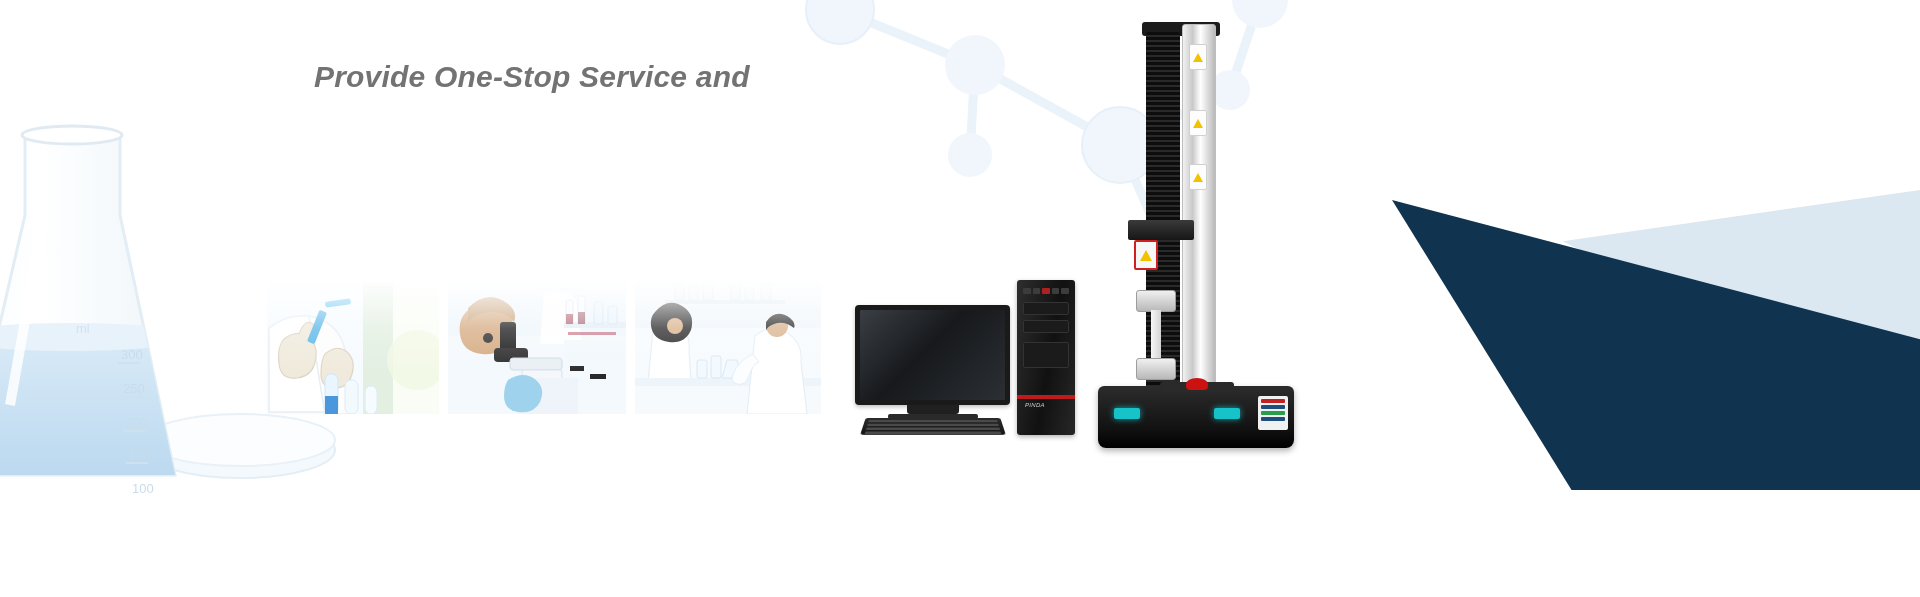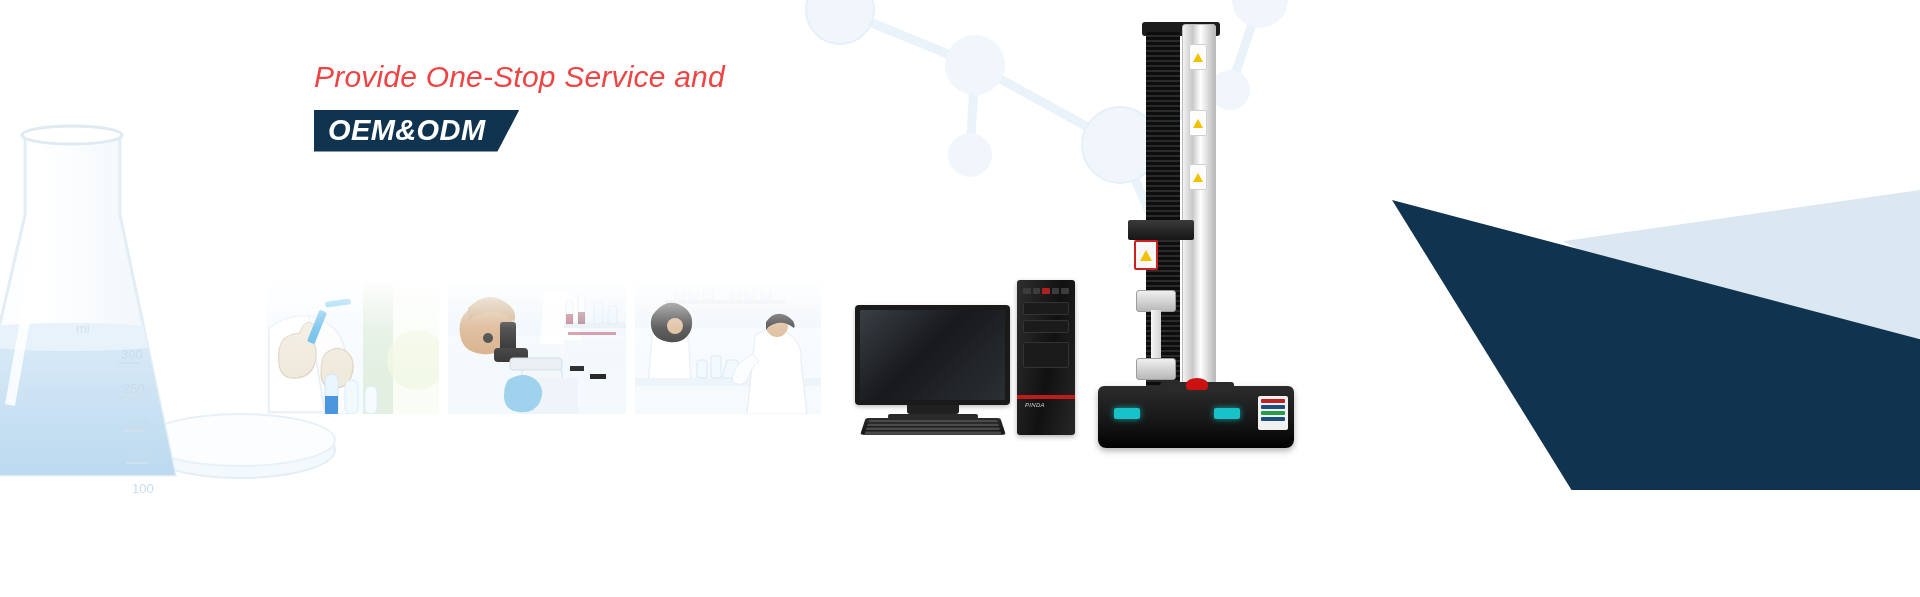--- a/index.html
+++ b/index.html
@@ -34,23 +34,23 @@
   }
 
   
   .text-block {
     position: absolute;
     left: 314px; top: 58px;
     width: 760px;
   }
   .headline-1 {
     font-size: 30px;
-    font-weight: normal;
+    font-weight: bold;
     font-style: italic;
-    color: #ef4444;
+    color: #737373;
     letter-spacing: .2px;
     line-height: 1.25;
     white-space: nowrap;
   }
   .headline-2 {
     margin-top: 18px;
     font-size: 26px;
     font-weight: bold;
     font-style: italic;
     color: #94a5bb;
@@ -291,23 +291,20 @@
       <text x="136" y="322">200</text>
       <line x1="136" y1="358" x2="158" y2="358" stroke="#cfe0ef" stroke-width="2"></line>
       <text x="139" y="354">150</text>
       <text x="142" y="388">100</text>
       <text x="86" y="228" fill="#d3e3f0">ml</text>
     </g>
   </svg>
 
   <div class="text-block">
     <div class="headline-1">Provide One-Stop Service and</div>
-    <div class="badge-wrap">
-      <span class="badge">OEM&amp;ODM</span>
-    </div>
   </div>
 
   <div class="photo-strip">
 
     <div class="photo-panel p1">
       <svg viewBox="0 0 172 132" width="172" height="132" aria-hidden="true">
         <rect width="172" height="132" fill="#f6fbff"></rect>
         <rect x="96" y="0" width="30" height="132" fill="#e2efe1"></rect>
         <rect x="126" y="0" width="46" height="132" fill="#f9fdf6"></rect>
         <circle cx="150" cy="78" r="30" fill="#f1f8e4" opacity=".8"></circle>

